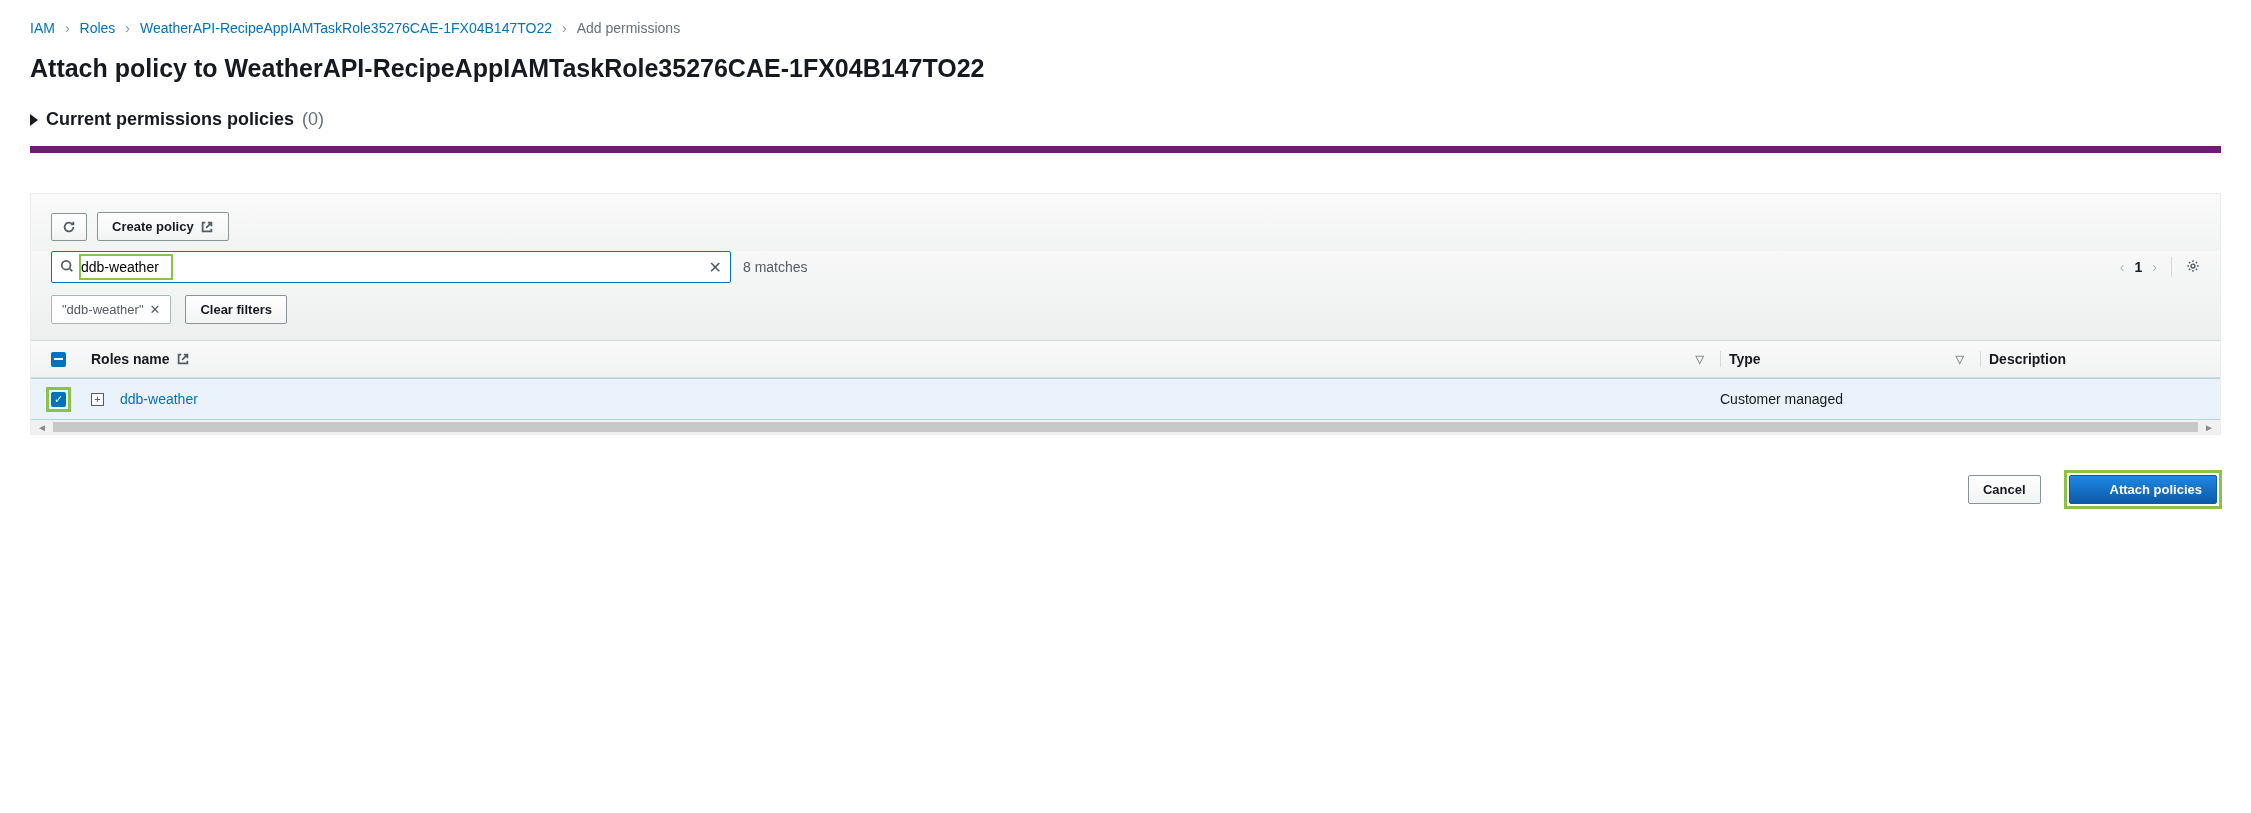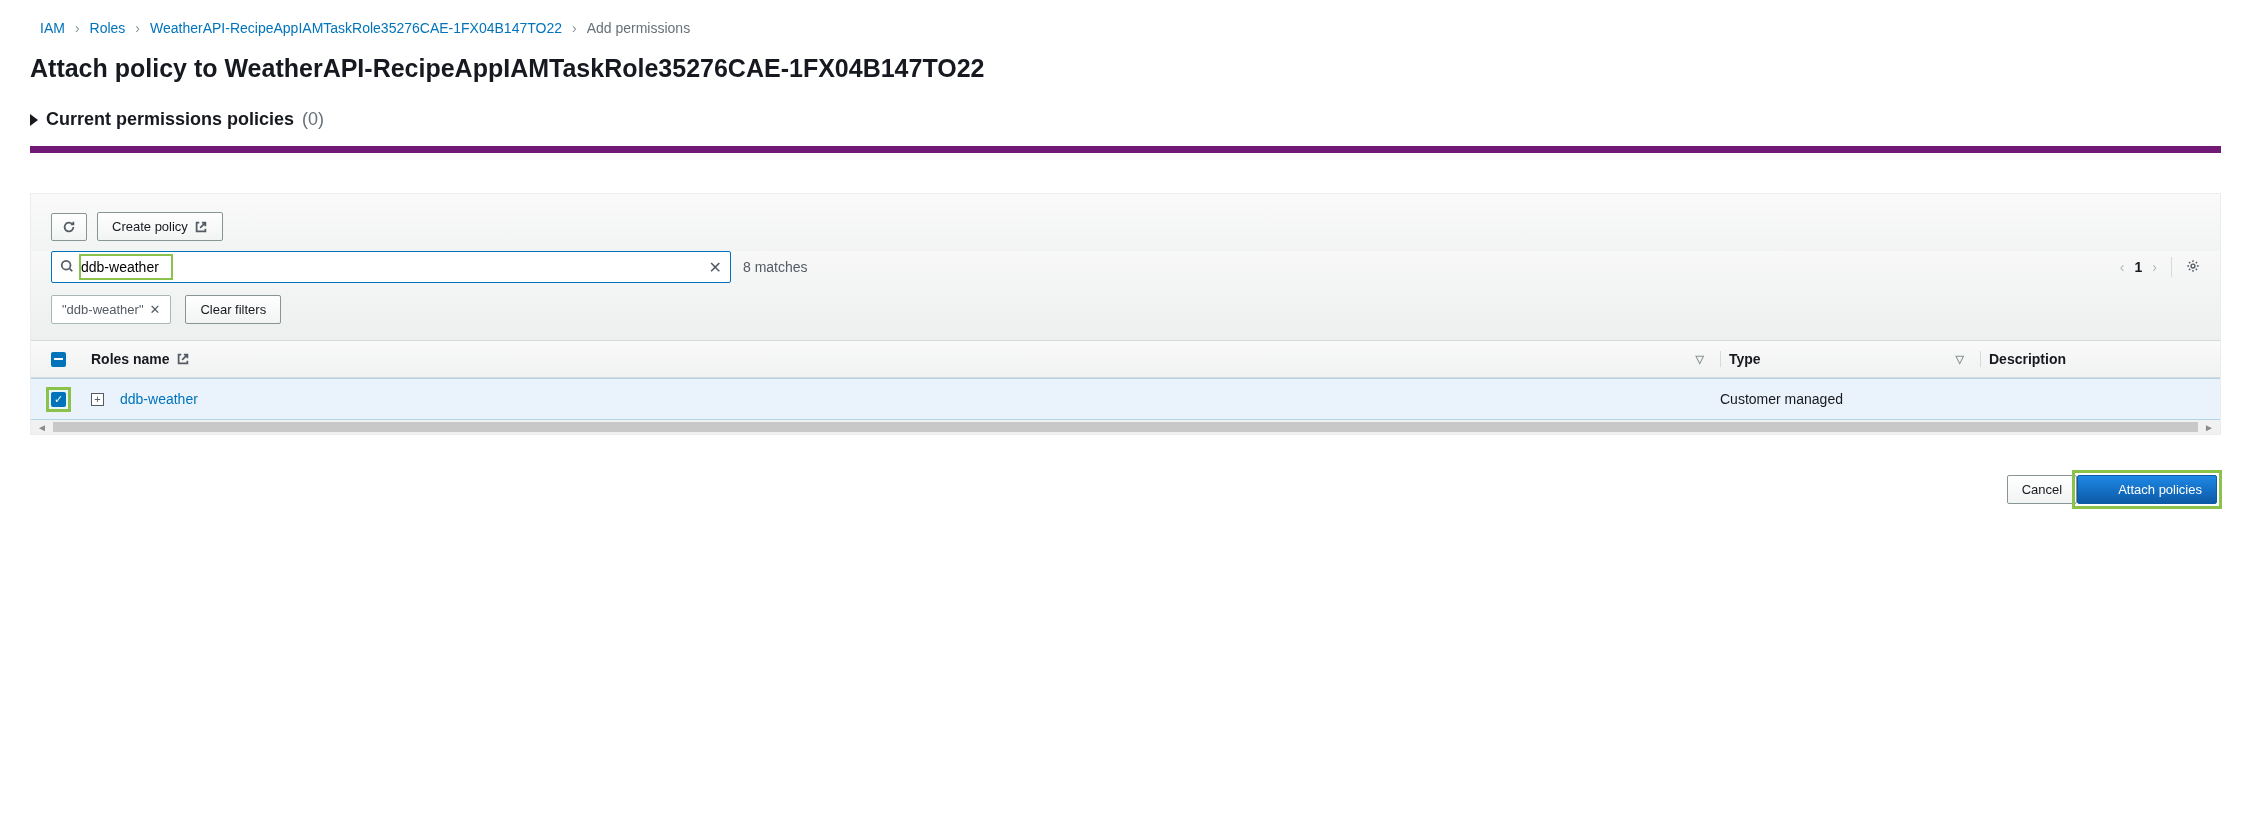--- a/index.html
+++ b/index.html
@@ -6,40 +6,40 @@
     body {
       font-family: "Amazon Ember", "Helvetica Neue", Arial, sans-serif;
       font-size: 14px;
       color: #16191f;
       background: #fff;
       padding: 20px 30px;
     }
     a { color: #0073bb; text-decoration: none; }
 
     
-    .breadcrumb { display: flex; align-items: center; gap: 10px; margin-bottom: 18px; font-size: 14px; margin-left: 10px; }
+    .breadcrumb { display: flex; align-items: center; gap: 10px; margin-bottom: 18px; font-size: 14px; }
     .breadcrumb .sep { color: #879596; }
     .breadcrumb .current { color: #687078; }
 
     
     .page-title { font-size: 25px; font-weight: 700; margin-bottom: 18px; }
 
     
     .section-toggle { display: flex; align-items: center; gap: 8px; font-size: 18px; font-weight: 700; padding: 8px 0 16px 0; border-bottom: 7px solid #701a75; }
     .section-toggle .count { color: #687078; font-weight: 400; }
     .caret { width: 0; height: 0; border-top: 6px solid transparent; border-bottom: 6px solid transparent; border-left: 8px solid #16191f; }
 
     
     .panel { margin-top: 40px; border: 1px solid #eaeded; }
     .panel-header { display: flex; justify-content: space-between; align-items: flex-start; padding: 18px 20px 10px 20px; background: linear-gradient(#fafafa,#f2f3f3); }
     .panel-title { font-size: 18px; font-weight: 700; }
     .panel-title .selected { color: #687078; font-weight: 400; }
     .panel-actions { display: flex; gap: 10px; align-items: center; }
 
-    .btn { display: inline-flex; align-items: center; gap: 6px; background: linear-gradient(#fff,#f2f3f3); border: 1px solid #879596; border-radius: 2px; padding: 6px 14px; font-size: 13px; color: #16191f; cursor: pointer; font-weight: 400; }
+    .btn { display: inline-flex; align-items: center; gap: 6px; background: linear-gradient(#fff,#f2f3f3); border: 1px solid #879596; border-radius: 2px; padding: 6px 14px; font-size: 13px; color: #16191f; cursor: pointer; font-weight: 700; }
     .btn.icon-only { padding: 6px 10px; }
     .btn-primary { background: linear-gradient(#1e88e5,#0d5aa7); border-color: #0d5aa7; color: #fff; padding-left: 40px; }
 
     
     .search-row { display: flex; align-items: center; padding: 0 20px 12px 20px; gap: 12px; background: linear-gradient(#f8f8f8,#f2f3f3); }
     .search-wrap { display: flex; align-items: center; border: 1px solid #0073bb; border-radius: 2px; background: #fff; width: 680px; padding: 0 8px; height: 32px; position: relative; }
     .search-wrap input { border: none; outline: none; flex: 1; font-size: 14px; padding: 4px 0; }
     .hl { background: rgba(154,205,50,0); outline: 2px solid #8bc34a; outline-offset: -1px; padding: 0 1px; }
     .hl-box { outline: 3px solid #8bc34a; outline-offset: 2px; }
     .search-icon { color: #545b64; margin-right: 6px; }
@@ -69,21 +69,21 @@
     .trow { display: flex; align-items: center; padding: 12px 20px; background: #eaf3fb; border-top: 1px solid #b3d4e8; border-bottom: 1px solid #b3d4e8; }
     .checkbox { width: 15px; height: 15px; background: #0073bb; display:inline-flex; align-items:center; justify-content:center; border-radius:2px; color:#fff; font-size:11px; line-height:1; }
     .expand { width: 13px; height: 13px; border: 1px solid #545b64; display:inline-flex; align-items:center; justify-content:center; font-size:11px; margin-right: 10px; color:#545b64; background:#fff; }
     .policy-link { color: #0073bb; }
 
     .scrollbar { height: 14px; background: #f1f1f1; display:flex; align-items:center; padding: 0 2px; }
     .scrollbar .thumb { height: 10px; flex:1; background: #c8c8c8; margin: 0 2px; }
     .scrollbar .arrow { color:#8a8a8a; font-size:10px; padding:0 4px; }
 
     
-    .footer { display: flex; justify-content: flex-end; gap: 0; margin-top: 40px; padding-right: 4px; }
+    .footer { display: flex; justify-content: flex-end; gap: 28px; margin-top: 40px; padding-right: 4px; }
 
     svg.icon { width: 14px; height: 14px; }
   </style>
 </head>
 <body>
 
 <nav class="breadcrumb">
   <a href="#">IAM</a>
   <span class="sep">›</span>
   <a href="#">Roles</a>

